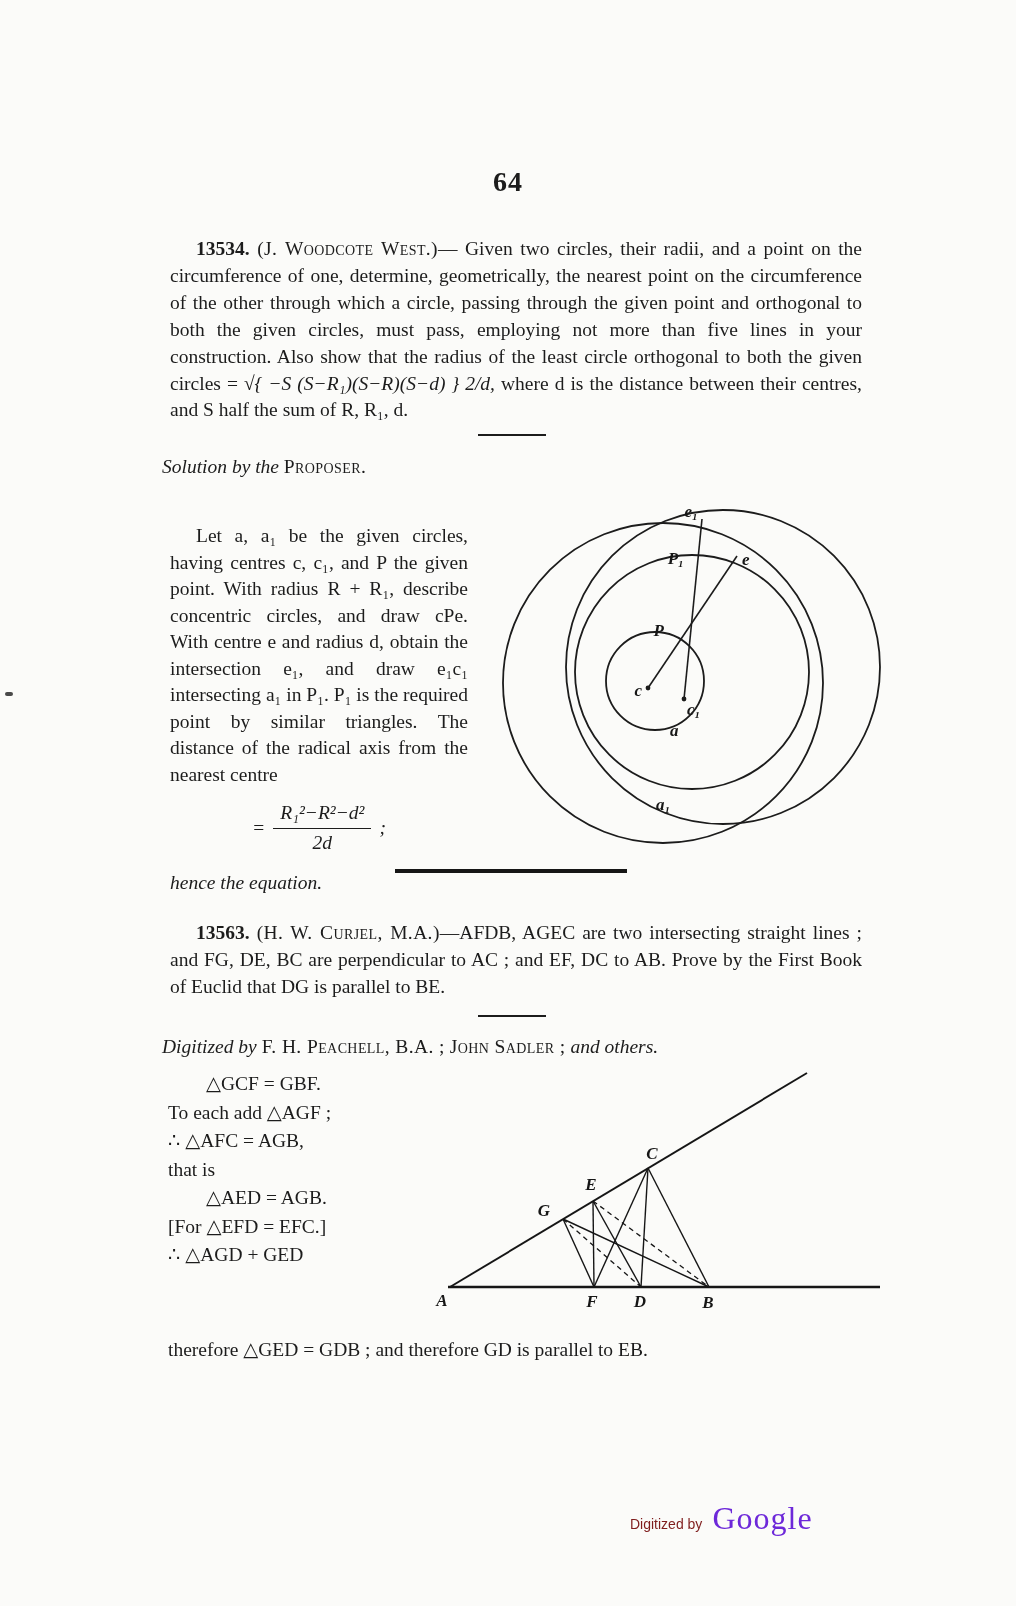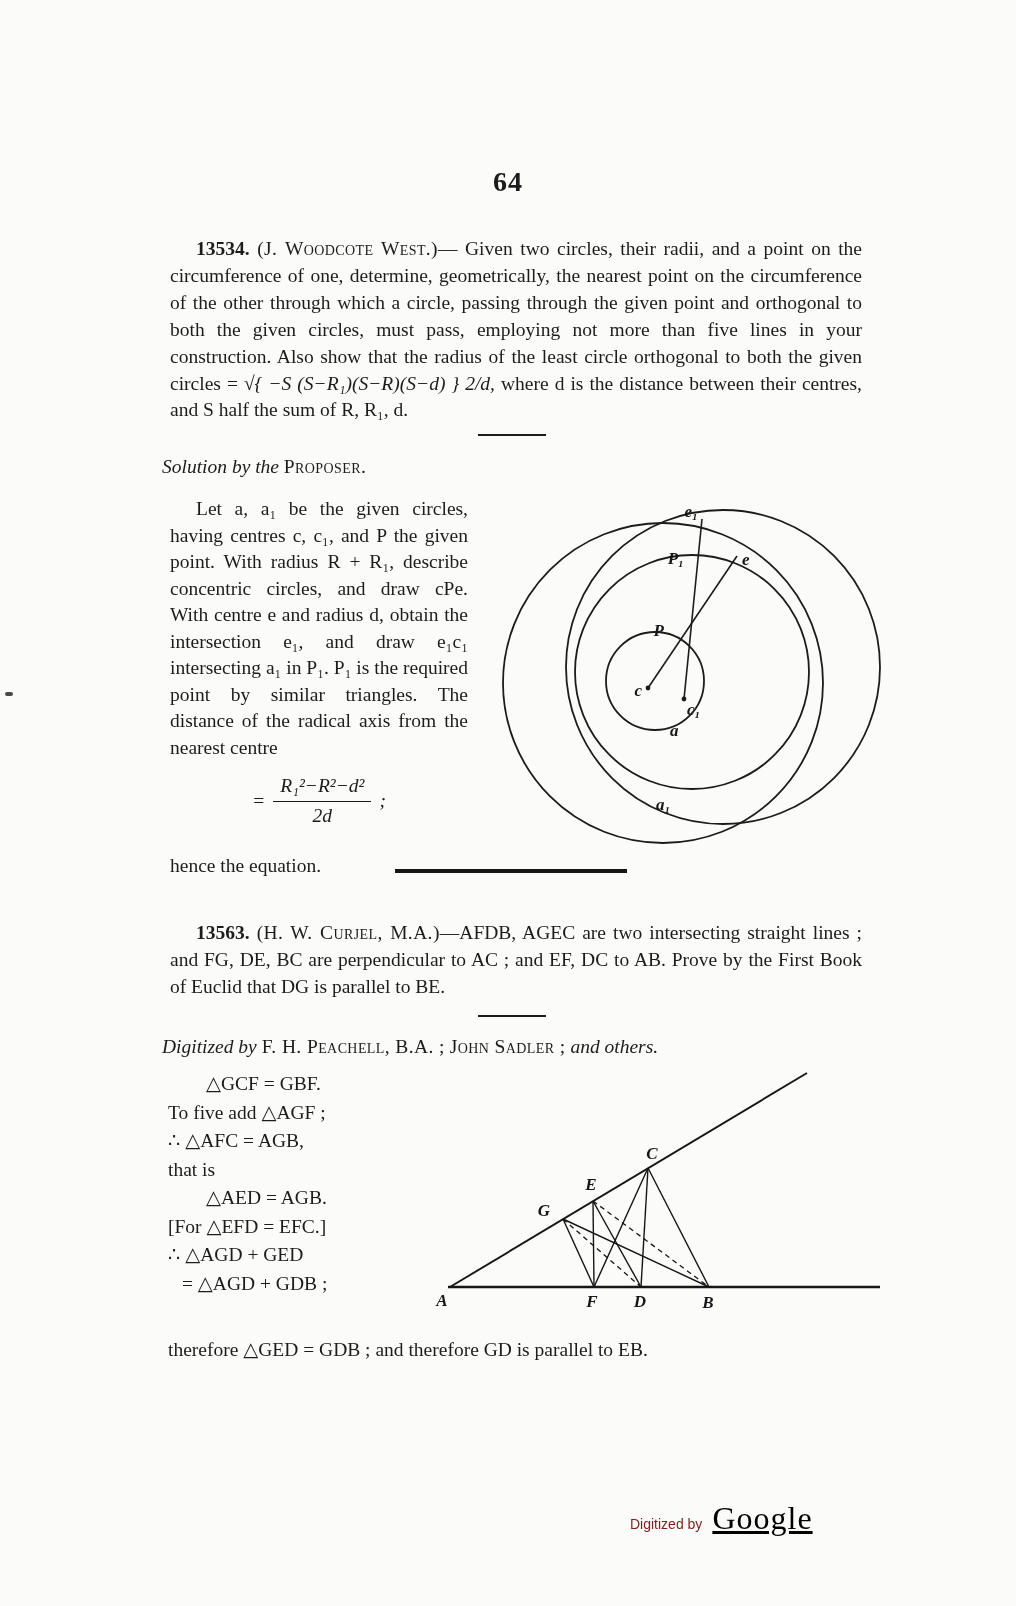--- a/index.html
+++ b/index.html
@@ -38,32 +38,32 @@
   #rule2 { left:478px; top:1015px; }
 
   .sol-heading {
     left:162px; width:700px; text-align:left;
     font-size:19.5px;
   }
   #sol1-heading { top:456px; }
   #sol2-heading { top:1036px; }
 
   #sol1-col { left:170px; top:496px; width:298px; font-size:19.5px; line-height:26.5px; }
-  #sol1-col .body { text-align:justify; text-indent:26px; }
+  #sol1-col .body { text-align:justify; text-indent:26px;margin-top:27px; }
 
   .equation {
     margin-top:12px;
     display:flex; justify-content:center; align-items:center;
     gap:8px; font-size:19.5px; font-style:italic;
   }
   .frac { display:inline-flex; flex-direction:column; text-align:center;justify-content:center; }
   .frac .num { border-bottom:1.6px solid #1c1c1c; padding:0 7px 1px; }
   .frac .den { padding-top:1px; }
 
-  #sol1-closing { margin-top:24px; }
+  #sol1-closing { margin-top:14px;font-style:italic; }
 
   #fig1 { left:486px; top:500px; }
   #fig2 { left:428px; top:1060px; }
   svg text {
     font-family:"Liberation Serif","DejaVu Serif","DejaVu Sans",serif;
     font-style:italic; font-weight:600; font-size:17px; fill:#161616;
   }
 
   #double-rule {
     left:395px; top:869px; width:232px; height:4px;
@@ -81,21 +81,21 @@
   #watermark {
     left:630px; top:1500px;
     display:flex; align-items:baseline; gap:10px;
     user-select:none;
   }
   #watermark .prefix {
     font-family:"Liberation Sans","DejaVu Sans",sans-serif;
     font-size:14px; color:#7f1d1d;
   }
   #watermark .brand {
-    font-size:32px; color:#000000; letter-spacing:1px;text-decoration:underline;
+    font-size:32px; color:#6d28d9; letter-spacing:1px;
   }
 
   #scan-artifact {
     left:5px; top:692px; width:8px; height:4px; background:#4a4a4a; border-radius:2px;
   }
 </style>
 </head>
 <body>
 
 <div id="page-number" class="abs">64</div>
@@ -147,27 +147,26 @@
 <div id="double-rule" class="abs"></div>
 
 <p id="problem2" class="abs problem"><span class="bold">13563.</span> <span class="sc">(H. W. Curjel, M.A.)</span><span>—AFDB, AGEC are two intersecting straight lines ; and FG, DE, BC are perpendicular to AC ; and EF, DC to AB.   Prove by the First Book of Euclid that DG is parallel to BE.</span></p>
 
 <div id="rule2" class="abs short-rule"></div>
 
 <div id="sol2-heading" class="abs sol-heading"><span class="it">Digitized by</span> <span class="sc">F. H. Peachell, B.A. ;</span> <span class="sc">John Sadler ;</span> <span class="it">and others.</span></div>
 
 <div id="sol2-col" class="abs">
   <div class="sol2-line ind-lg">△GCF = GBF.</div>
-  <div class="sol2-line">To five add △AGF ;</div>
+  <div class="sol2-line">To each add △AGF ;</div>
   <div class="sol2-line">∴   △AFC = AGB,</div>
   <div class="sol2-line">that is</div>
   <div class="sol2-line ind-lg">△AED = AGB.</div>
   <div class="sol2-line">[For △EFD = EFC.]</div>
   <div class="sol2-line">∴  △AGD + GED</div>
-  <div class="sol2-line ind-sm">= △AGD + GDB ;</div>
 </div>
 
 <svg id="fig2" class="abs" width="560" height="252" viewBox="0 0 560 252">
   <g fill="none" stroke="#161616">
     <line x1="20" y1="227" x2="452" y2="227" stroke-width="2.6"></line>
     <line x1="22" y1="227" x2="379" y2="13" stroke-width="1.9"></line>
     <line x1="135" y1="159" x2="166" y2="227" stroke-width="1.4"></line>
     <line x1="165" y1="141" x2="166" y2="227" stroke-width="1.4"></line>
     <line x1="165" y1="141" x2="213" y2="227" stroke-width="1.4"></line>
     <line x1="220" y1="108" x2="213" y2="227" stroke-width="1.4"></line>

